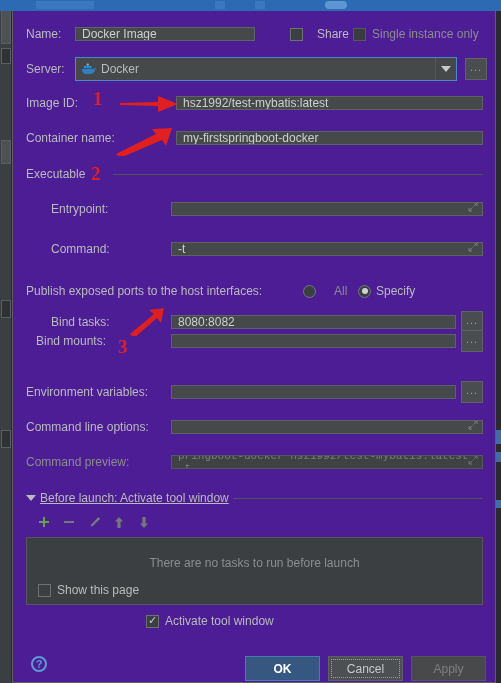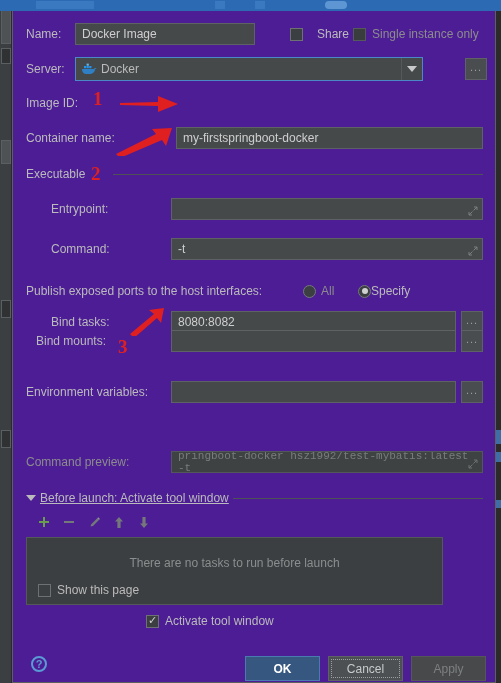--- a/index.html
+++ b/index.html
@@ -95,21 +95,21 @@
   .lbl {
     color: #bbbbbb;
     font-size: 12px;
     white-space: nowrap;
   }
   .lbl.dim { color: #8c8c8c; }
 
   .field {
     background: #45494a;
     border: 1px solid #5e6264;
-    height: 22px;
+    height: 14px;
     box-sizing: border-box;
     color: #bbbbbb;
     font-size: 12px;
     display: flex;
     align-items: center;
     padding: 0 6px;
     position: relative;
     overflow: hidden;
   }
   .field.white-text { color: #cfcfcf; }
@@ -343,21 +343,21 @@
       <span class="lbl" style="margin-left:14px;">Share</span>
     </div>
     <div style="position:absolute;left:340px;display:flex;align-items:center;">
       <span class="cb disabled"></span>
       <span class="lbl dim" style="margin-left:6px;">Single instance only</span>
     </div>
   </div>
 
   <div class="row" style="top:46px;height:24px;">
     <div class="lbl" style="position:absolute;left:13px;">Server:</div>
-    <div class="combo" style="position:absolute;left:62px;width:348px;">
+    <div class="combo" style="position:absolute;left:62px;width:382px;">
       <span style="display:inline-flex;width:16px;height:16px;align-items:center;justify-content:center;margin-right:4px;">
         <svg width="16" height="14" viewBox="0 0 16 14">
           <rect x="3" y="4" width="2.2" height="2.2" fill="#2496ed"></rect>
           <rect x="5.6" y="4" width="2.2" height="2.2" fill="#2496ed"></rect>
           <rect x="8.2" y="4" width="2.2" height="2.2" fill="#2496ed"></rect>
           <rect x="5.6" y="1.6" width="2.2" height="2.1" fill="#5fb8f5"></rect>
           <path d="M1 7 h13 c0 3.4 -2.6 5 -5.5 5 H5.2 C2.8 12 1 10.2 1 7 z" fill="#2f7fc4"></path>
           <path d="M13.2 6.4 c1 -0.9 2 -0.3 2.3 0.2 c-0.5 0.6 -1.4 0.9 -2.3 0.6 z" fill="#2f7fc4"></path>
         </svg>
       </span>
@@ -366,20 +366,23 @@
         <span class="arrow"></span>
       </span>
     </div>
     <div class="browse-btn" style="position:absolute;left:452px;top:1px;">
       <span>...</span>
     </div>
   </div>
 
   <div class="row" style="top:81px;">
     <div class="lbl" style="position:absolute;left:13px;">Image ID:</div>
+    <div class="field white-text" style="position:absolute;left:163px;width:307px;">
+      <span>hsz1992/test-mybatis:latest</span>
+    </div>
   </div>
 
   <div class="row" style="top:116px;">
     <div class="lbl" style="position:absolute;left:13px;">Container name:</div>
     <div class="field white-text" style="position:absolute;left:163px;width:307px;">
       <span>my-firstspringboot-docker</span>
     </div>
   </div>
 
   <div style="position:absolute;top:156px;left:13px;" class="lbl">Executable</div>
@@ -408,27 +411,27 @@
           <path d="M2 10 L5 10 M2 10 L2 7 M2 10 L5.5 6.5" stroke="#9a9d9e" stroke-width="1" fill="none"></path>
         </svg>
       </span>
     </div>
   </div>
 
   <div class="row" style="top:269px;">
     <div class="lbl" style="position:absolute;left:13px;">Publish exposed ports to the host interfaces:</div>
     <div style="position:absolute;left:290px;display:flex;align-items:center;">
       <span class="radio"></span>
-      <span class="lbl dim" style="margin-left:5px;">All</span>
+      <span class="lbl dim" style="margin-left:18px;">All</span>
     </div>
     <div style="position:absolute;left:345px;display:flex;align-items:center;">
       <span class="radio">
         <span class="dot"></span>
       </span>
-      <span class="lbl" style="">Specify</span>
+      <span class="lbl" style="margin-left:5px;">Specify</span>
     </div>
   </div>
 
   <div class="row" style="top:300px;">
     <div class="lbl" style="position:absolute;left:38px;">Bind tasks:</div>
     <div class="field white-text" style="position:absolute;left:158px;width:285px;">
       <span>8080:8082</span>
     </div>
     <div class="browse-btn" style="position:absolute;left:448px;">
       <span>...</span>
@@ -448,20 +451,32 @@
   <div class="row" style="top:370px;">
     <div class="lbl" style="position:absolute;left:13px;">Environment variables:</div>
     <div class="field empty" style="position:absolute;left:158px;width:285px;">
       <span></span>
     </div>
     <div class="browse-btn" style="position:absolute;left:448px;">
       <span>...</span>
     </div>
   </div>
 
+  <div class="row" style="top:405px;">
+    <div class="lbl" style="position:absolute;left:13px;">Command line options:</div>
+    <div class="field empty" style="position:absolute;left:158px;width:312px;">
+      <span></span>
+      <span class="expander">
+        <svg width="12" height="12" viewBox="0 0 12 12">
+          <path d="M10 2 L10 5 M10 2 L7 2 M10 2 L6.5 5.5" stroke="#9a9d9e" stroke-width="1" fill="none"></path>
+          <path d="M2 10 L5 10 M2 10 L2 7 M2 10 L5.5 6.5" stroke="#9a9d9e" stroke-width="1" fill="none"></path>
+        </svg>
+      </span>
+    </div>
+  </div>
 
   <div class="row" style="top:440px;padding-left:32px;">
     <div class="lbl dim" style="position:absolute;left:13px;">Command preview:</div>
     <div class="field mono disabled" style="position:absolute;left:158px;width:312px;">
       <span>pringboot-docker hsz1992/test-mybatis:latest -t</span>
       <span class="expander">
         <svg width="12" height="12" viewBox="0 0 12 12">
           <path d="M10 2 L10 5 M10 2 L7 2 M10 2 L6.5 5.5" stroke="#8a8d8e" stroke-width="1" fill="none"></path>
           <path d="M2 10 L5 10 M2 10 L2 7 M2 10 L5.5 6.5" stroke="#8a8d8e" stroke-width="1" fill="none"></path>
         </svg>
@@ -498,21 +513,21 @@
         <path d="M6 1 L10 5.6 H7.6 V12 H4.4 V5.6 H2 z" fill="#74787a"></path>
       </svg>
     </span>
     <span class="tb-icon">
       <svg width="12" height="13" viewBox="0 0 12 13">
         <path d="M6 12 L10 7.4 H7.6 V1 H4.4 V7.4 H2 z" fill="#74787a"></path>
       </svg>
     </span>
   </div>
 
-  <div id="tasks-box" style="top:526px;left:13px;width:417px;height:68px;">
+  <div id="tasks-box" style="top:526px;left:13px;width:457px;height:68px;">
     <span id="tasks-empty">There are no tasks to run before launch</span>
   </div>
 
   <div style="position:absolute;top:572px;left:25px;display:flex;align-items:center;">
     <span class="cb"></span>
     <span class="lbl" style="margin-left:6px;">Show this page</span>
   </div>
   <div style="position:absolute;top:603px;left:133px;display:flex;align-items:center;">
     <span class="cb">
       <span class="tick">✓</span>

